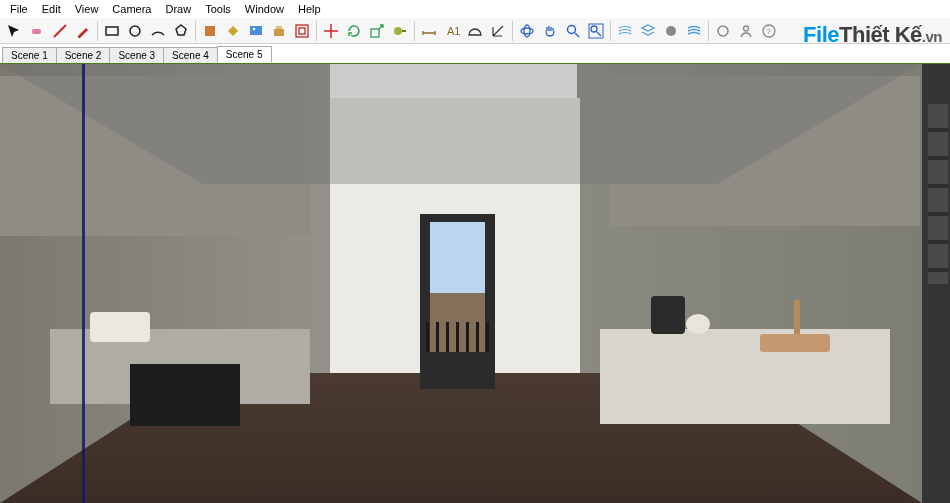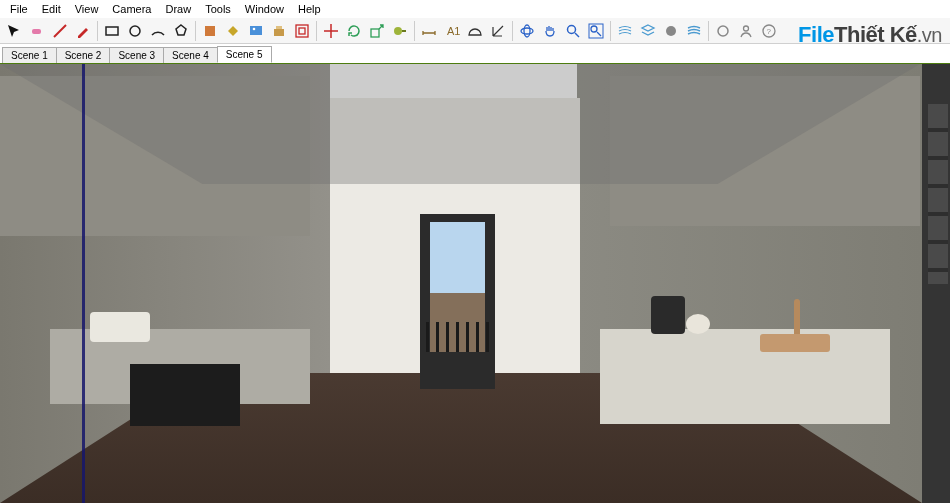--- a/index.html
+++ b/index.html
@@ -53,21 +53,21 @@
   
   .wm { position:absolute; left:0; right:0; top:400px; text-align:center;
         font-size:20px; font-weight:600; color:rgba(255,255,255,.85);
         text-shadow:0 0 4px rgba(0,0,0,.6); pointer-events:none; }
 
   
   .logo { position:absolute; right:8px; top:22px; font-weight:700; font-size:22px;
           font-family:Arial,sans-serif; letter-spacing:-.5px; }
   .logo .f { color:#0096e6; }
   .logo .t { color:#404040; }
-  .logo .v { color:#5e5e5e; font-size:20px; font-weight:400; }
+  .logo .v { color:#5e5e5e; font-size:15px; font-weight:700; }
 </style>
 </head>
 <body>
 
 <div class="menubar">
   <span>File</span>
   <span>Edit</span>
   <span>View</span>
   <span>Camera</span>
   <span>Draw</span>

